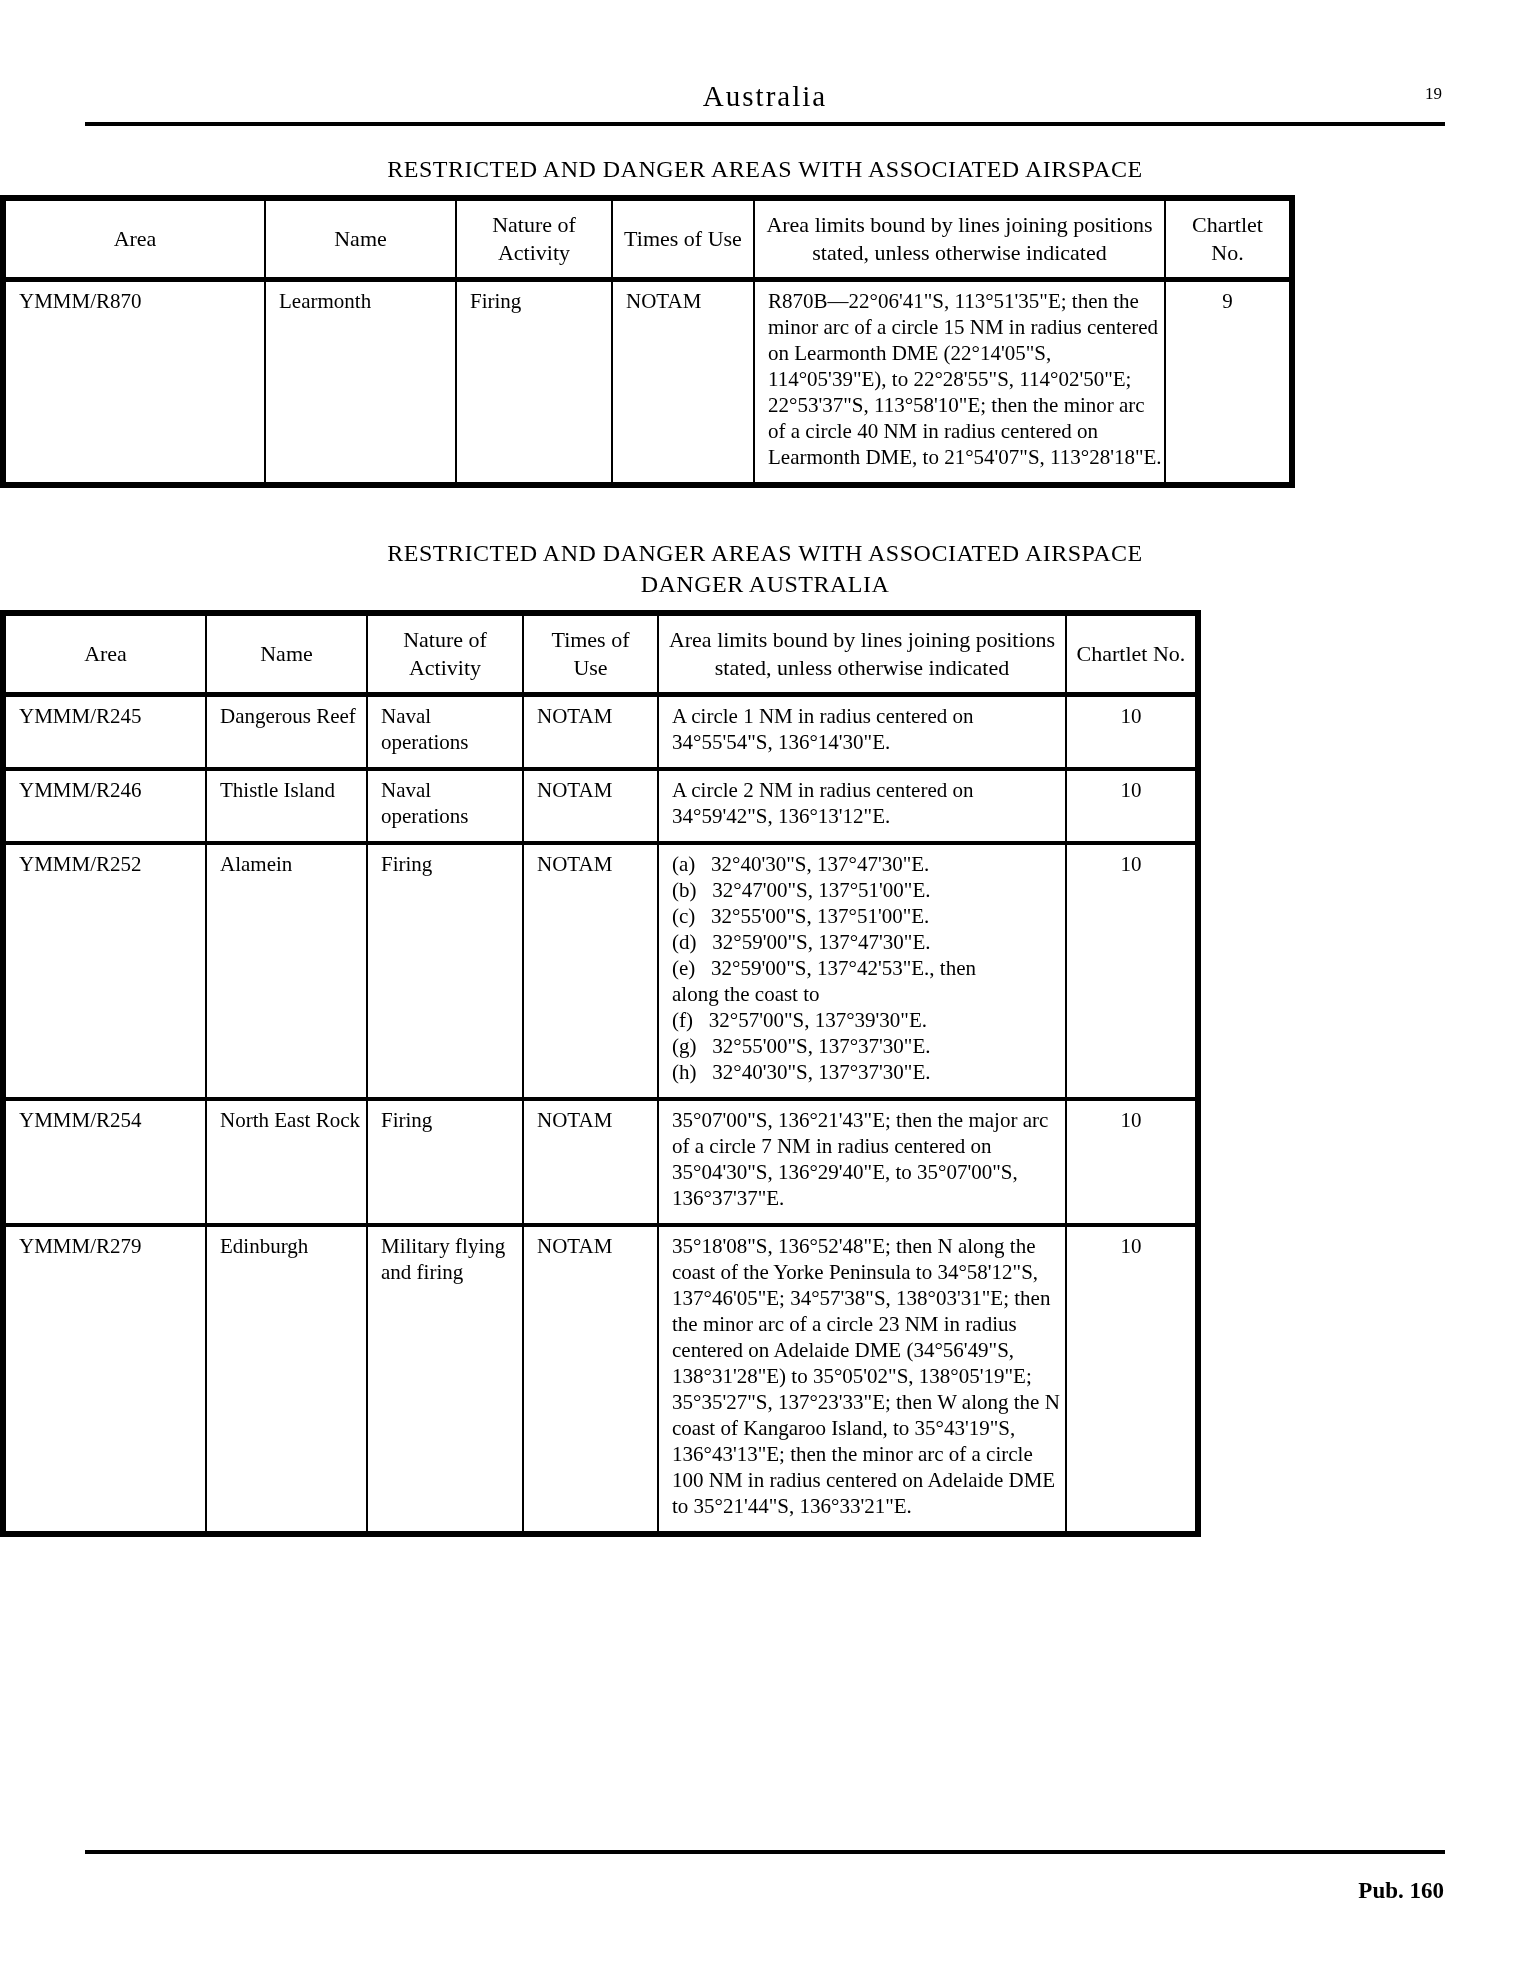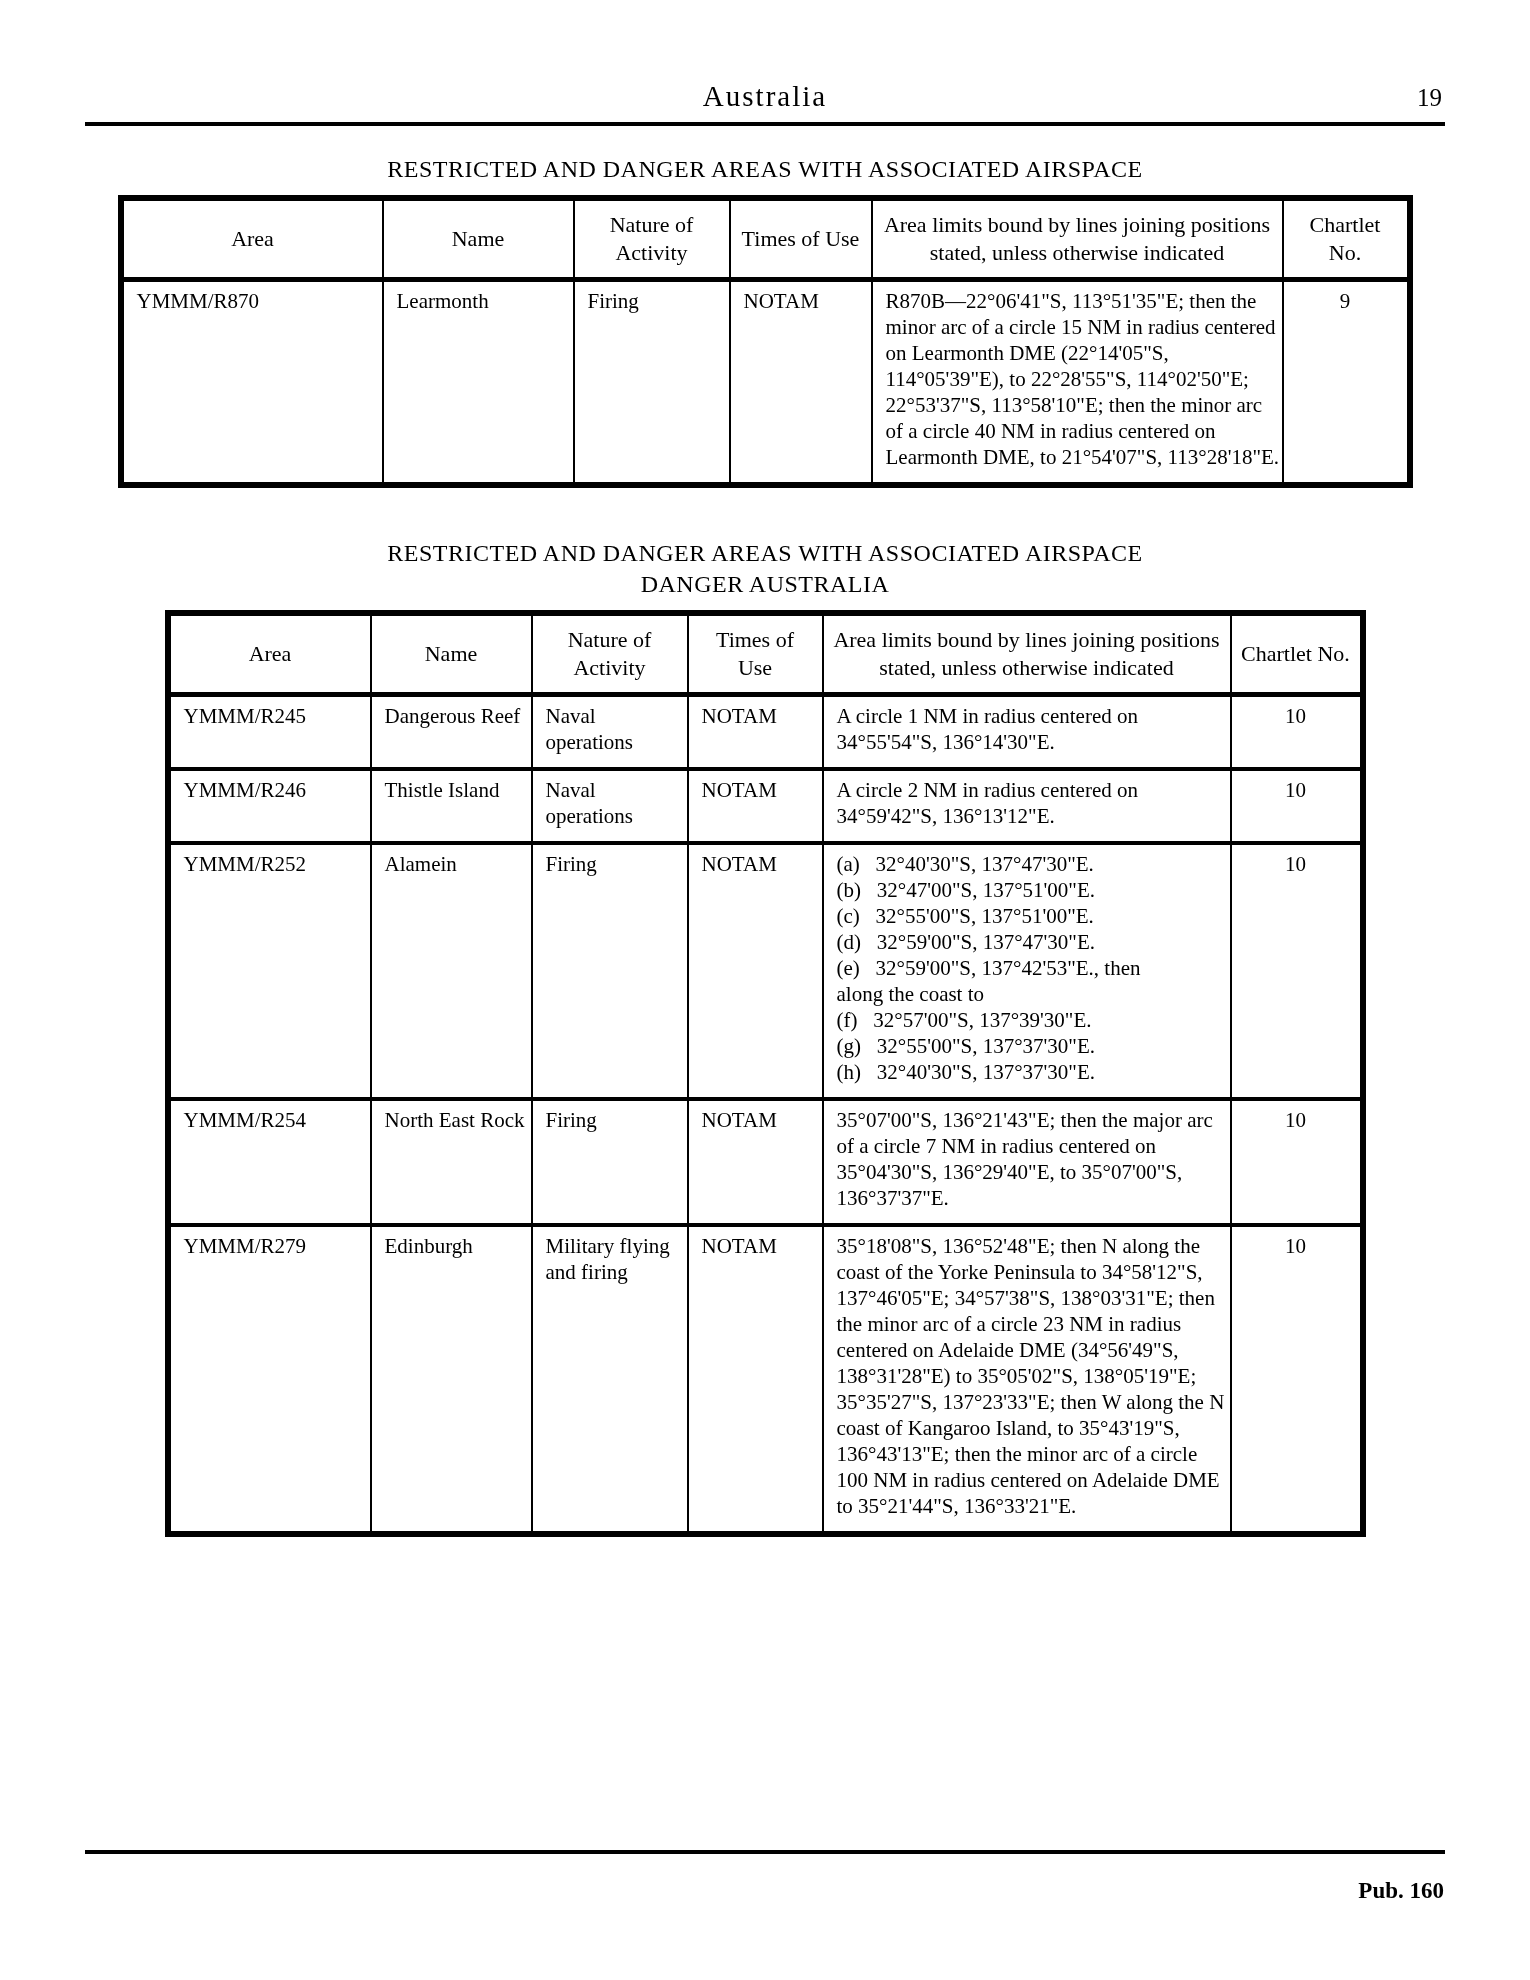--- a/index.html
+++ b/index.html
@@ -19,40 +19,40 @@
   .header-title {
     display: block;
     text-align: center;
     font-size: 29px;
     letter-spacing: 2px;
   }
   .page-number {
     position: absolute;
     top: 84px;
     right: 88px;
-    font-size: 25px;
+    font-size: 17px;
   }
   .header-rule {
     width: 1360px;
     margin: 9px auto 0 auto;
     border-top: 4px solid #000;
   }
 
   
   .table-title {
     text-align: center;
     font-size: 24px;
     line-height: 31px;
     letter-spacing: 0.5px;
   }
   .title-western { margin-top: 28px; }
   .title-south { margin-top: 50px; }
 
   
-  .table-wrap { display: flex; justify-content: center; }
+  .table-wrap { display: flex; justify-content: flex-start; }
   .table-wrap-western { margin-top: 10px; }
   .table-wrap-south { margin-top: 10px; }
 
   table.rtable {
     border-collapse: collapse;
     table-layout: fixed;
     border: 6px solid #000;
     font-size: 21px;
   }
   table.rtable th {

